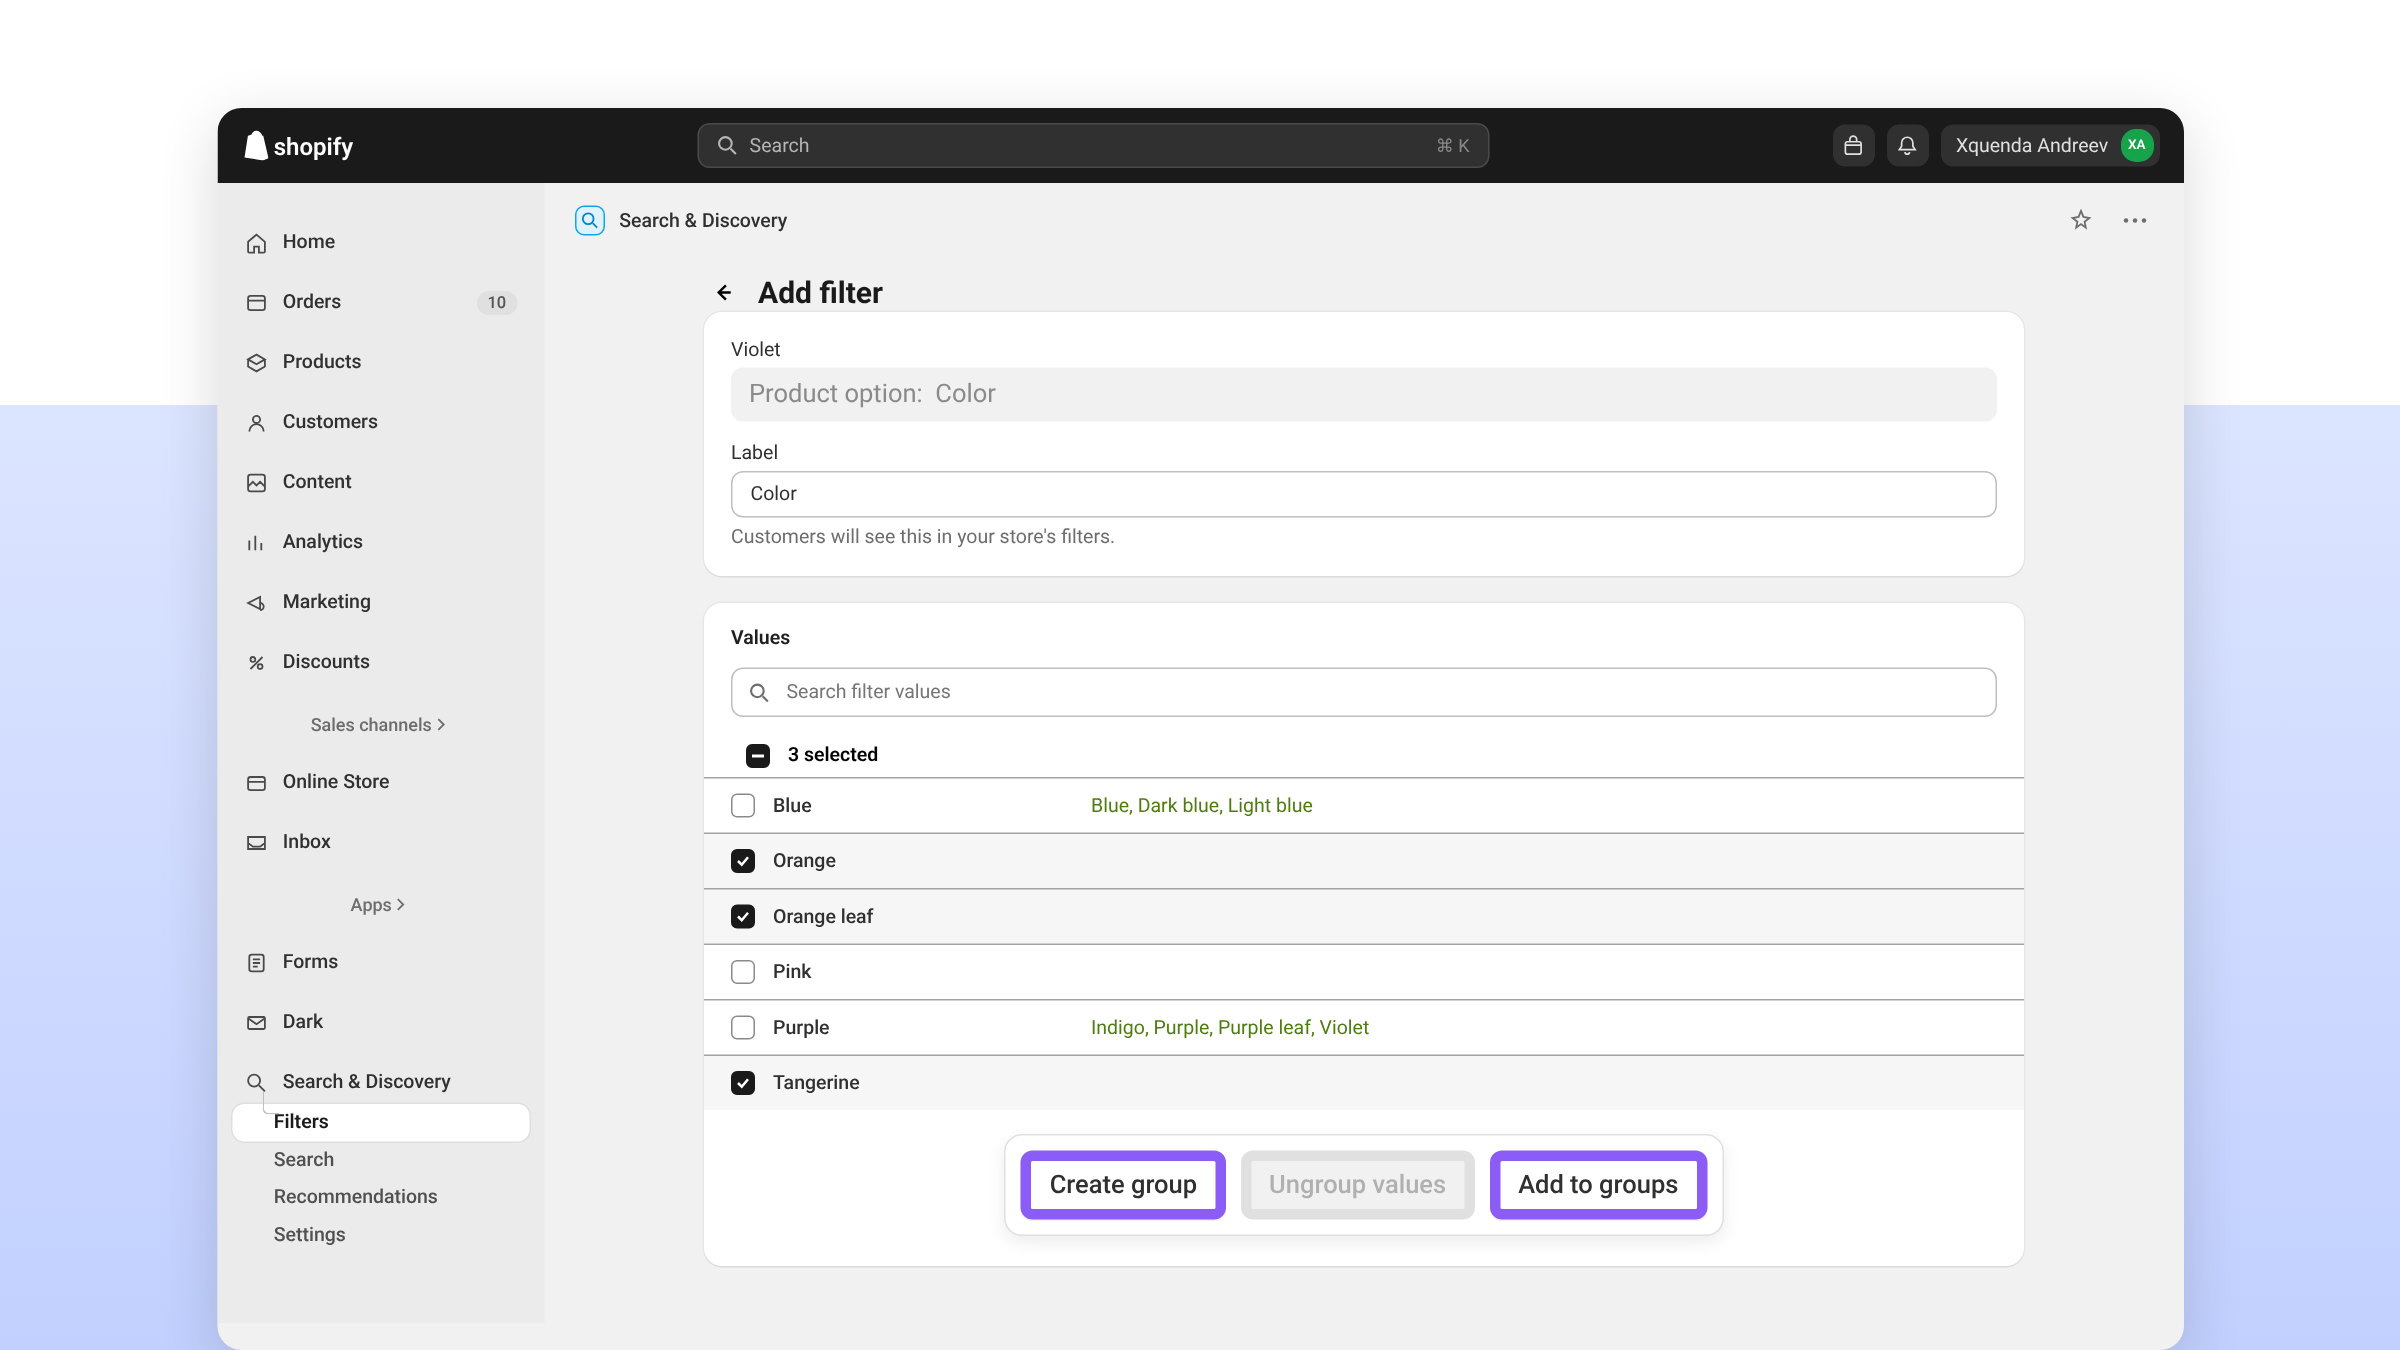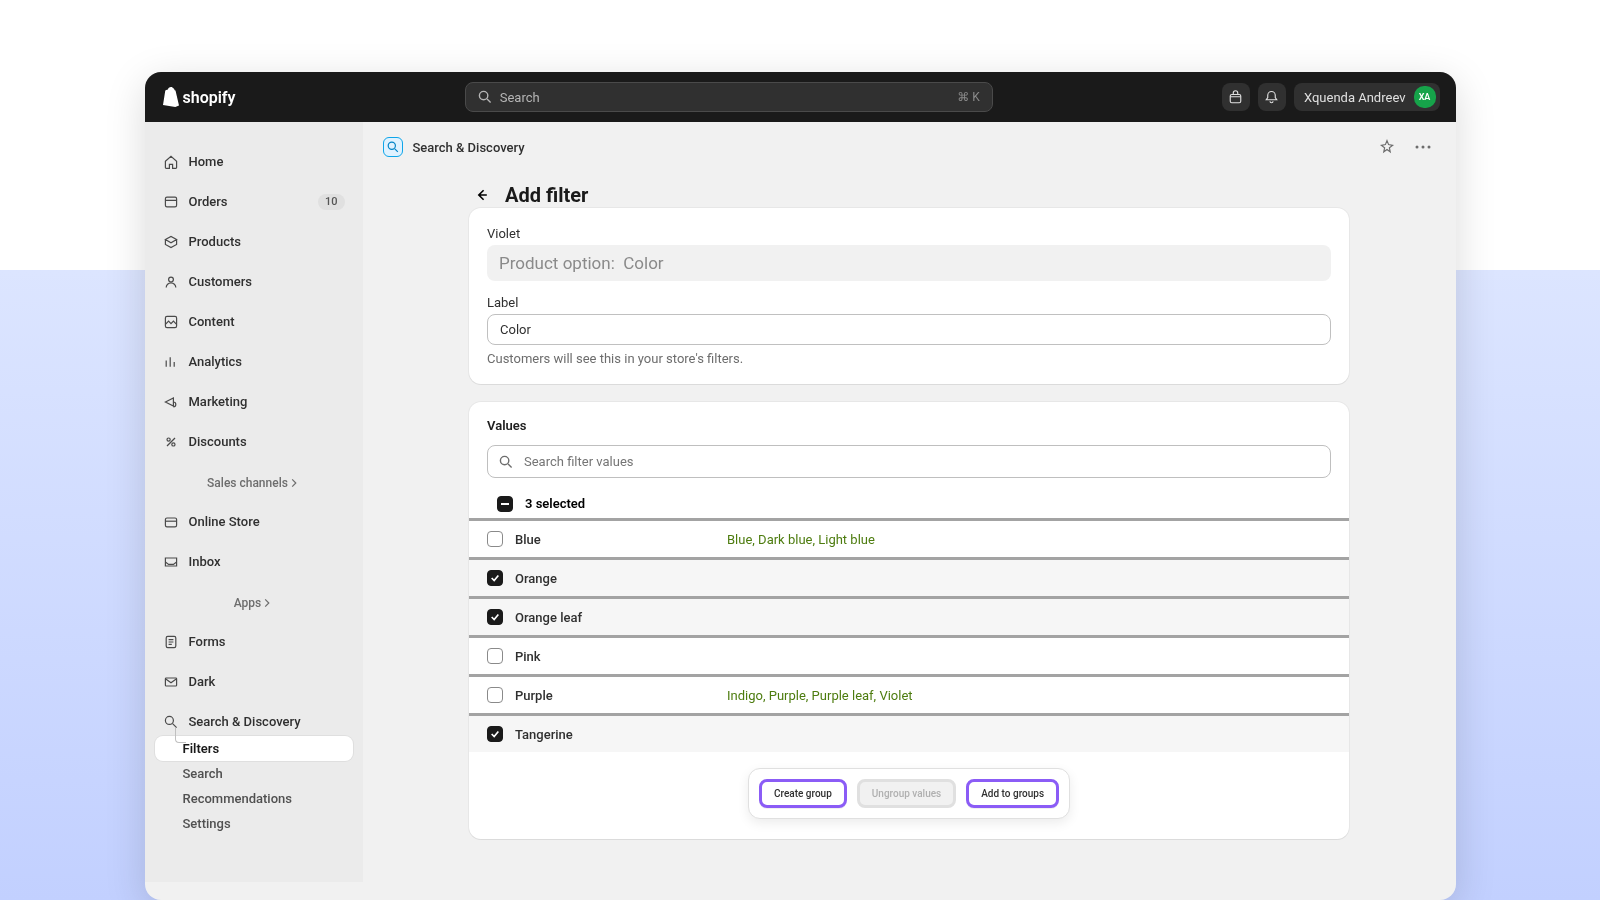--- a/index.html
+++ b/index.html
@@ -54,28 +54,28 @@
 .search-values { margin: 4px 18px 12px; position: relative; }
 .search-values input { width: 100%; border: 1px solid #bfbfbf; border-radius: 8px; padding: 8px 12px 8px 36px; font-size: 13px; }
 .search-values .sicon { position: absolute; left: 12px; top: 9px; color: #6d6d6d; }
 
 .sel-row { display: flex; align-items: flex-start; gap: 12px; padding: 6px 28px; font-size: 13px; font-weight: 600; }
 .checkbox { width: 16px; height: 16px; border-radius: 4px; border: 1px solid #8a8a8a; display: flex; align-items: center; justify-content: center; cursor: pointer; background: #fff; flex-shrink: 0; }
 .checkbox.checked { background: #1a1a1a; border-color: #1a1a1a; color: #fff; }
 .checkbox.indeterminate { background: #1a1a1a; border-color: #1a1a1a; }
 .checkbox.indeterminate::after { content: ""; width: 8px; height: 2px; background: #fff; }
 
-.value-row { display: flex; align-items: center; gap: 12px; padding: 10px 18px; border-top: 3px solid #a3a3a3; font-size: 13px; }
+.value-row { display: flex; align-items: center; gap: 12px; padding: 10px 18px; border-top: 1px solid #a3a3a3; font-size: 13px; }
 .value-row.sel { background: #f6f6f6; }
 .value-name { width: 200px; font-weight: 500; color: #303030; }
 .value-extra { color: #4d7c0f; }
 
 .action-bar { display: flex; justify-content: center; padding: 16px 0 20px; }
 .action-inner { background: #fff; border: 1px solid #e0e0e0; border-radius: 12px; padding: 10px; display: flex; gap: 10px; box-shadow: 0 4px 12px rgba(0,0,0,0.08); }
-.btn { border: 3px solid #8b5cf6; background: #fff; border-radius: 8px; padding: 6px 12px; font-size: 10px; cursor: pointer; font-weight: 500; color: #303030; box-shadow: 0 1px 0 rgba(0,0,0,0.06); }
+.btn { border: 7px solid #8b5cf6; background: #fff; border-radius: 8px; padding: 6px 12px; font-size: 17px; cursor: pointer; font-weight: 500; color: #303030; box-shadow: 0 1px 0 rgba(0,0,0,0.06); }
 .btn.disabled { background: #f1f1f1; color: #b0b0b0; border-color: #e0e0e0; box-shadow: none; cursor: not-allowed; }
 
 
 .ic { display: inline-flex; }
 </style>
 </head>
 <body>
 
 <div class="window">
 

